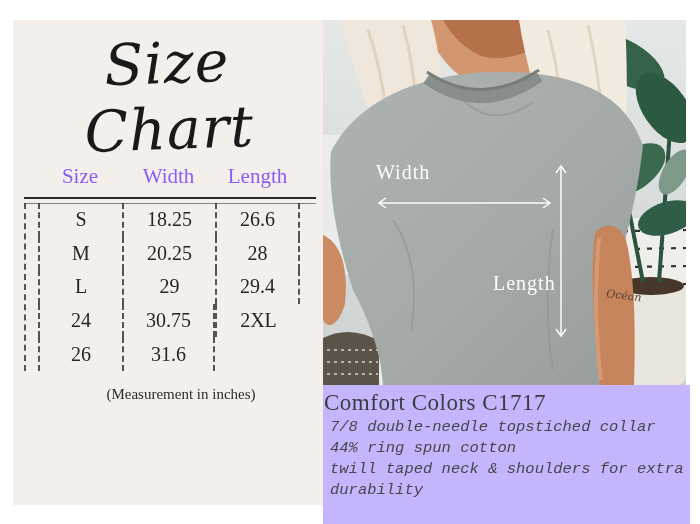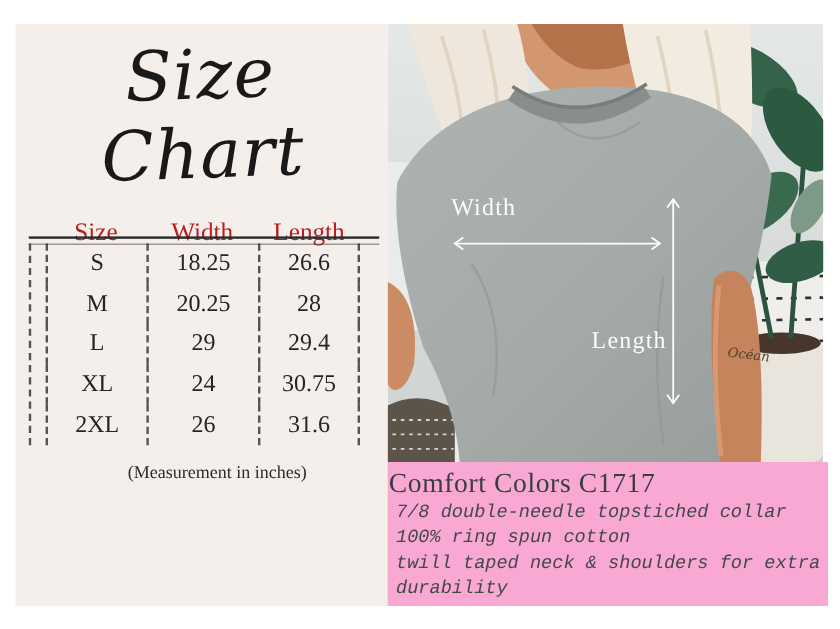--- a/index.html
+++ b/index.html
@@ -3,38 +3,38 @@
 <meta charset="utf-8">
 <style>
   html,body{margin:0;padding:0;background:#ffffff;}
   .canvas{position:relative;width:700px;height:524px;background:#ffffff;overflow:hidden;
           font-family:"Liberation Serif",serif;color:#222;}
   
   .left-panel{position:absolute;left:13px;top:20px;width:310px;height:485px;background:#f5efec;}
   .script-title{position:absolute;left:0;top:10px;width:100%;text-align:center;
                 font-family:"DejaVu Serif",serif;font-style:italic;font-weight:400;
                 font-size:57px;color:#191919;letter-spacing:1px;transform:rotate(-2deg);}
-  .tbl-head{position:absolute;left:25px;top:161px;width:262px;display:grid;
-            grid-template-columns:84px 93px 85px;font-size:21px;color:#b91c1c;}
+  .tbl-head{position:absolute;left:25px;top:144px;width:262px;display:grid;
+            grid-template-columns:84px 93px 85px;font-size:21px;color:#8b5cf6;}
   .tbl-head div{text-align:center;}
   .top-rule{position:absolute;left:11px;top:177px;width:292px;height:4px;
             border-top:2.5px solid #2a2a2a;border-bottom:1.5px solid rgba(42,42,42,.55);}
   .outer-left-line{position:absolute;left:11px;top:183px;height:168px;width:0;
                    border-left:2px dashed rgba(46,44,42,.8);}
   .tbl-body{position:absolute;left:25px;top:183px;width:262px;display:grid;
             grid-template-columns:84px 93px 85px;grid-auto-rows:33.6px;font-size:20px;}
   .tbl-body .cell{display:flex;align-items:center;justify-content:center;color:#262524;}
   .tbl-body .c1{border-left:2px dashed rgba(46,44,42,.8);}
   .tbl-body .c2,.tbl-body .c3{border-left:2px dashed rgba(46,44,42,.8);}
   .tbl-body .c3{border-right:2px dashed rgba(46,44,42,.8);}
   .note{position:absolute;left:13px;top:366px;width:100%;text-align:center;font-size:15px;color:#2b2b2b;}
   
   .photo{position:absolute;left:323px;top:20px;width:363px;height:365px;}
   
-  .info{position:absolute;left:323px;top:385px;width:367px;height:120px;background:#f9a8d4;}
+  .info{position:absolute;left:323px;top:385px;width:367px;height:140px;background:#c4b5fd;}
   .info-title{margin:5px 0 1px 1px;font-family:"Liberation Serif",serif;font-size:23px;
               color:#393d40;letter-spacing:.5px;}
   .features{margin:0 0 0 7px;padding:0;list-style:none;font-family:Liberation Mono, monospace;
             font-style:italic;font-size:15.5px;line-height:21px;color:#45484a;}
 </style>
 </head>
 <body>
 
 <div class="canvas">
 
@@ -56,21 +56,20 @@
       <div class="cell c3">26.6</div>
 
       <div class="cell c1">M</div>
       <div class="cell c2">20.25</div>
       <div class="cell c3">28</div>
 
       <div class="cell c1">L</div>
       <div class="cell c2">29</div>
       <div class="cell c3">29.4</div>
 
-      <div class="cell c1">XL</div>
       <div class="cell c2">24</div>
       <div class="cell c3">30.75</div>
 
       <div class="cell c1">2XL</div>
       <div class="cell c2">26</div>
       <div class="cell c3">31.6</div>
     </div>
 
     <div class="note">(Measurement in inches)</div>
   </div>
@@ -175,18 +174,18 @@
       </g>
       <text x="53" y="159" font-family="Liberation Serif, serif" font-size="20" letter-spacing="1" fill="#fdfdfb">Width</text>
       <text x="170" y="270" font-family="Liberation Serif, serif" font-size="20" letter-spacing="1" fill="#fdfdfb">Length</text>
     </svg>
   </div>
 
   <div class="info">
     <div class="info-title">Comfort Colors C1717</div>
     <ul class="features">
       <li>7/8 double-needle topstiched collar</li>
-      <li>100% ring spun cotton</li>
+      <li>44% ring spun cotton</li>
       <li>twill taped neck &amp; shoulders for extra durability</li>
     </ul>
   </div>
 
 </div>
 
 </body></html>

